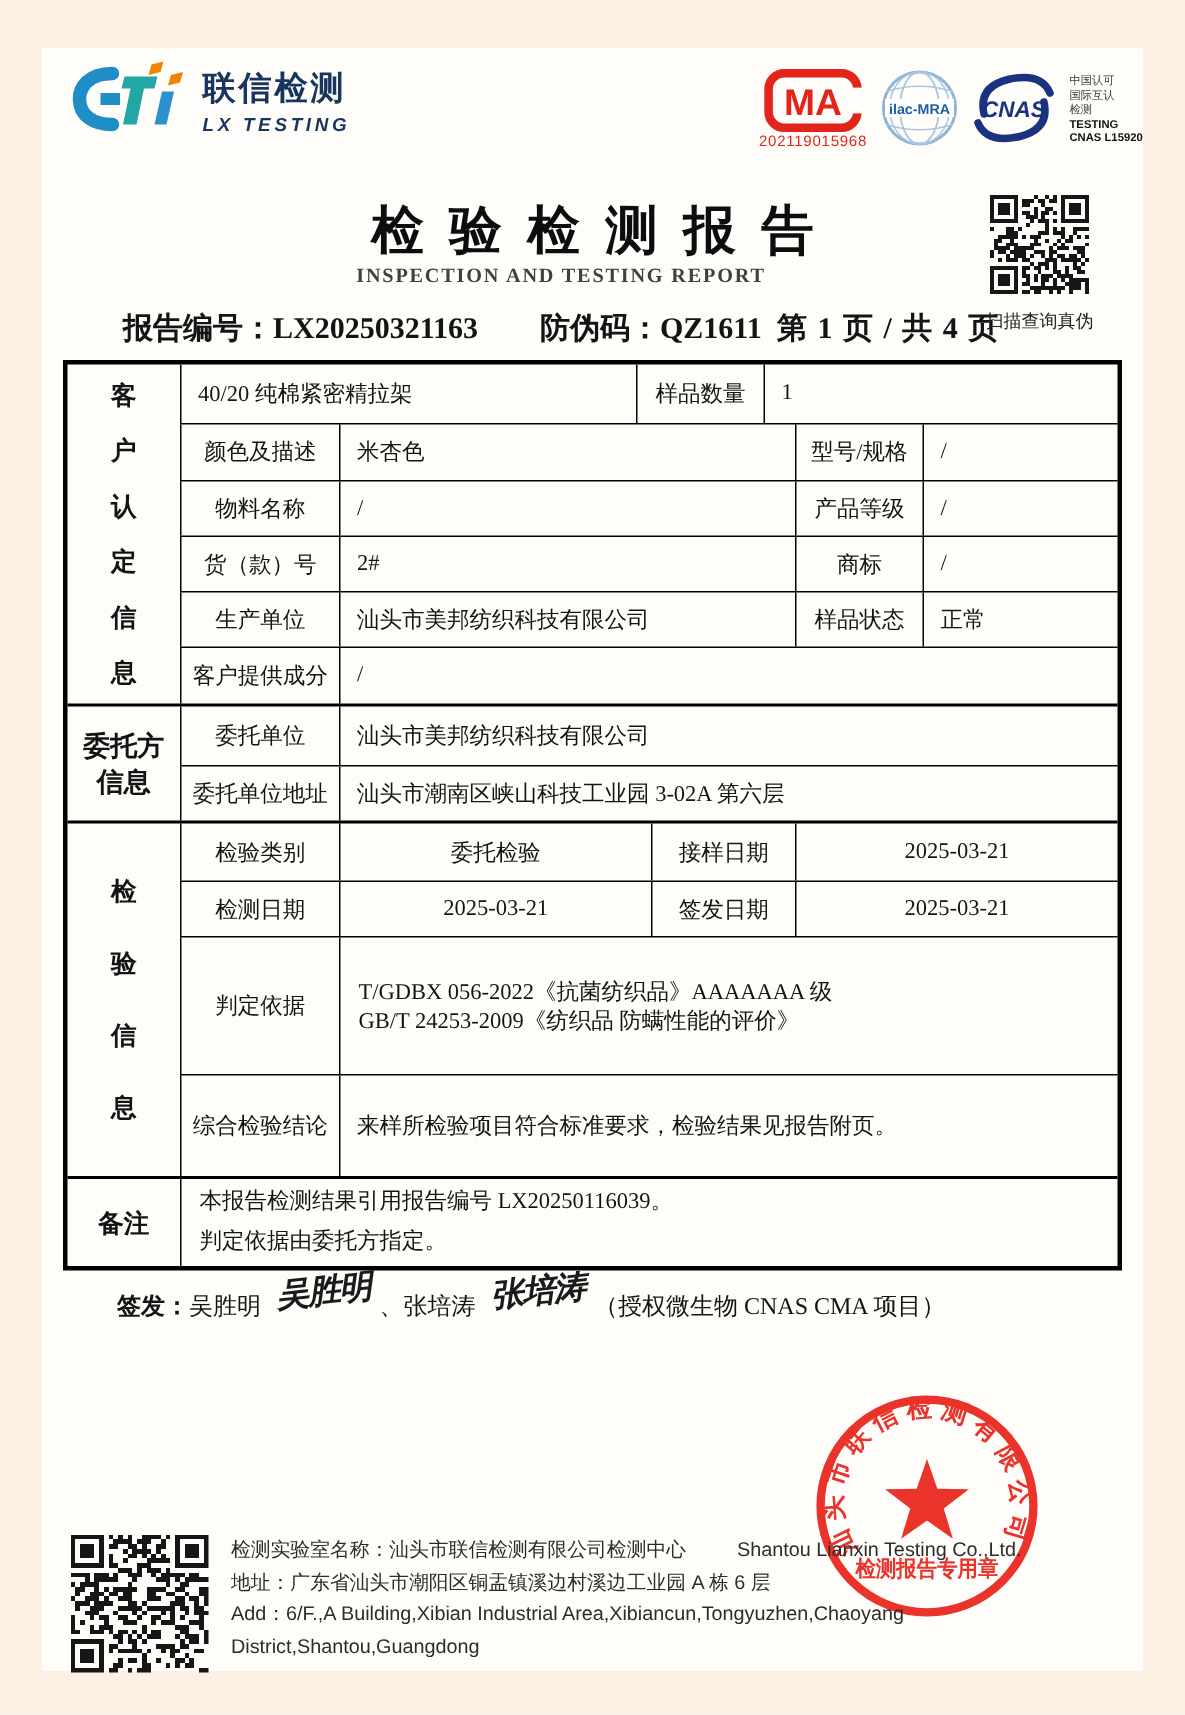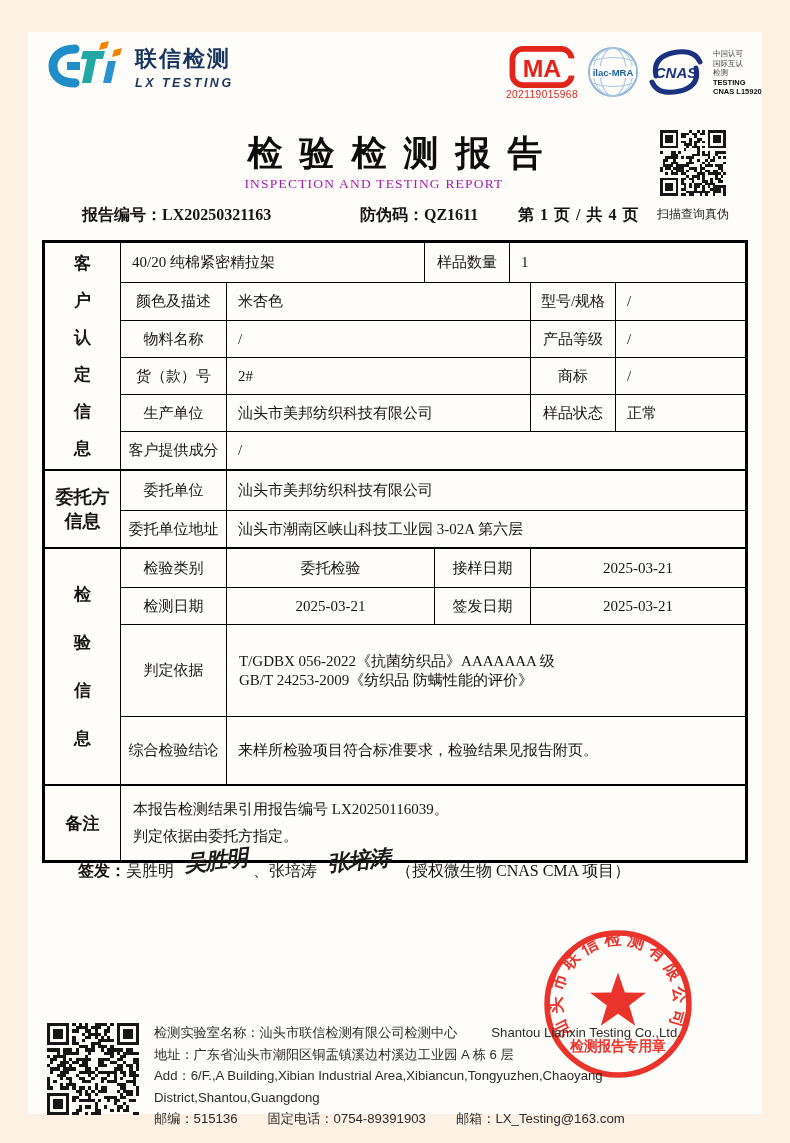--- a/index.html
+++ b/index.html
@@ -15,24 +15,24 @@
 
   
   .badges{position:absolute;left:506px;top:46px;display:flex;align-items:flex-start;gap:9px;}
   .cma-wrap{display:flex;flex-direction:column;align-items:center;}
   .cma-number{font-family:"Liberation Sans",sans-serif;font-size:10px;letter-spacing:0.5px;color:#e1251b;margin-top:1px;}
   .acc-text{font-family:"Liberation Sans",sans-serif;font-size:7.5px;line-height:9.5px;color:#3a3a3a;margin-top:3px;}
   .acc-text .b{font-weight:bold;color:#111;}
 
   
   .title-cn{position:absolute;left:0;top:130px;width:790px;text-align:center;font-size:35px;font-weight:bold;letter-spacing:17px;padding-left:17px;box-sizing:border-box;color:#0d0d0d;}
-  .title-en{position:absolute;left:0;top:176px;width:748px;text-align:center;font-size:13.5px;letter-spacing:1.2px;color:#a21caf;}
+  .title-en{position:absolute;left:0;top:176px;width:748px;text-align:center;font-size:13.5px;letter-spacing:1.2px;color:#404040;font-weight:bold;}
 
   
-  .meta{position:absolute;top:205px;left:0;width:790px;height:24px;font-size:16px;font-weight:bold;}
+  .meta{position:absolute;top:205px;left:0;width:790px;height:24px;font-size:20px;font-weight:bold;}
   .meta .m1{position:absolute;left:82px;}
   .meta .m2{position:absolute;left:360px;}
   .meta .m3{position:absolute;left:518px;font-weight:bold;letter-spacing:1px;}
   .qr-top{position:absolute;left:660px;top:130px;width:66px;height:66px;}
   .qr-caption{position:absolute;left:645px;top:206px;width:96px;text-align:center;font-size:12px;font-family:"Liberation Sans",sans-serif;color:#222;}
 
   
   .rpt-table{position:absolute;left:42px;top:240px;width:706px;border:3px solid #000;box-sizing:border-box;display:flex;flex-direction:column;background:transparent;}
   .section{display:flex;box-sizing:border-box;}
   .section + .section{border-top:2px solid #000;}
@@ -47,21 +47,21 @@
   .cell{border-left:1px solid #000;box-sizing:border-box;display:flex;align-items:center;font-size:15px;overflow:hidden;}
   .cell.lab{justify-content:center;text-align:center;padding:0 3px;}
   .cell.val{padding:0 11px;}
   .cell.ctr{justify-content:center;padding:0 3px;}
   .w-l{flex:0 0 106px;}
   .w-v{flex:0 0 304px;}
   .w-l2{flex:0 0 85px;}
   .w-vb{flex:0 0 208px;}
   .w-l2b{flex:0 0 96px;}
   .fx{flex:1;}
-  .h39{height:39px;} .h38{height:38px;} .h37{height:37px;} .h92{height:92px;} .h51{height:68px;} .h58{height:74px;text-align:right;}
+  .h39{height:39px;} .h38{height:38px;} .h37{height:37px;} .h92{height:92px;} .h51{height:68px;} .h58{height:58px;text-align:right;}
   .multi{flex-direction:column;align-items:flex-start;justify-content:center;padding:0 12px;}
   .multi2{flex-direction:column;align-items:flex-start;justify-content:center;gap:4px;padding:0 12px;line-height:23px;}
 
   
   .sign-line{position:absolute;left:78px;top:846px;width:660px;display:flex;align-items:flex-end;font-size:16px;}
   .sign-label{font-weight:bold;}
   .script{font-family:"DejaVu Serif","Liberation Serif",serif;font-style:italic;font-weight:bold;font-size:22px;letter-spacing:-1px;transform:rotate(-6deg);display:inline-block;margin:0 6px 6px 10px;color:#1a1a1a;}
 
   
   .stamp{position:absolute;left:542px;top:928px;width:152px;height:152px;opacity:0.92;mix-blend-mode:multiply;}
@@ -807,15 +807,14 @@
       <rect x="23" y="1" width="5" height="5" fill="#fffdf9"></rect>
       <rect x="24" y="2" width="3" height="3" fill="#161616"></rect>
       <rect x="0" y="22" width="7" height="7" fill="#161616"></rect>
       <rect x="1" y="23" width="5" height="5" fill="#fffdf9"></rect>
       <rect x="2" y="24" width="3" height="3" fill="#161616"></rect>
     </svg>
   <div class="footer-text">
     <div><span>检测实验室名称：汕头市联信检测有限公司检测中心</span><span class="gap"></span><span>Shantou Lianxin Testing Co.,Ltd.</span></div>
     <div>地址：广东省汕头市潮阳区铜盂镇溪边村溪边工业园 A 栋 6 层</div>
     <div>Add：6/F.,A Building,Xibian Industrial Area,Xibiancun,Tongyuzhen,Chaoyang District,Shantou,Guangdong</div>
-    <div><span>邮编：515136</span><span class="gap2"></span><span>固定电话：0754-89391903</span><span class="gap2"></span><span>邮箱：LX_Testing@163.com</span></div>
   </div>
 </div>
 
 </body></html>

